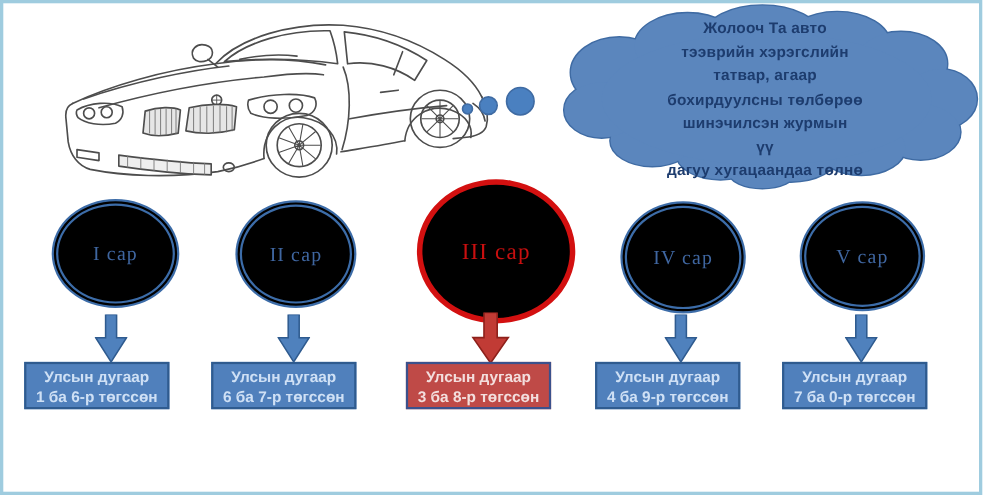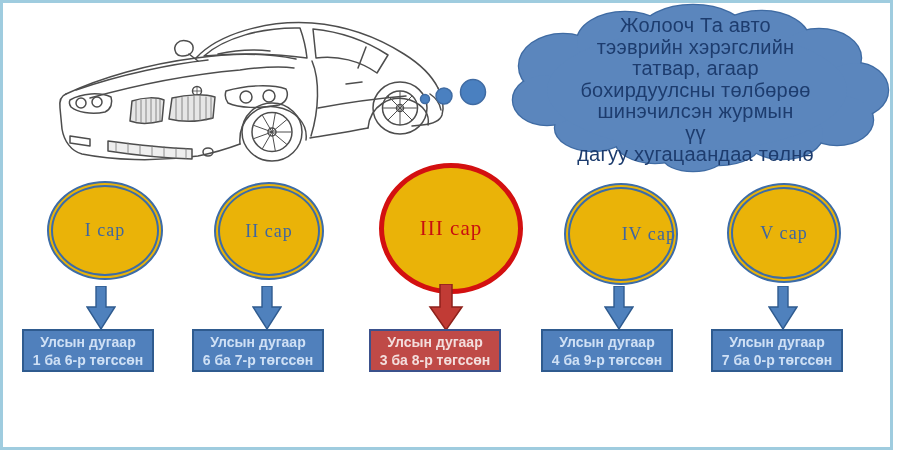--- a/index.html
+++ b/index.html
@@ -14,43 +14,43 @@
   
   #car{position:absolute;left:50px;top:8px;}
   #car path,#car ellipse,#car circle,#car line{vector-effect:non-scaling-stroke;}
   
   #dots{position:absolute;left:415px;top:75px;}
   
   #cloud{position:absolute;left:497px;top:2px;width:397px;height:172px;}
   #cloud svg{position:absolute;left:0;top:0;}
   #cloud .cloud-text{
     position:absolute;left:28px;right:28px;top:13px;text-align:center;
-    font-size:20px;font-weight:400;line-height:21.5px;color:#1d3c6e;
+    font-size:14px;font-weight:700;line-height:21.5px;color:#1d3c6e;
     letter-spacing:.2px;
   }
   #cloud .cloud-text span{display:block;}
   
   .circle{
-    position:absolute;border-radius:50%;border:2px solid #3c6ca8;background:#eab308;
+    position:absolute;border-radius:50%;border:2px solid #3c6ca8;background:#000000;
     display:flex;align-items:center;justify-content:center;
   }
   .circle::before{
     content:"";position:absolute;inset:2px;border:2px solid #3c6ca8;border-radius:50%;
   }
   .circle .lbl{
     font-family:"Liberation Serif",serif;font-size:18px;color:#3f66a0;
     letter-spacing:1px;
   }
   .circle.red{border:5px solid #d31010;text-align:center;}
   .circle.red::before{display:none;}
   .circle.red .lbl{color:#c80f0f;font-size:21px;}
   #c1{left:47px;top:181px;width:112px;height:95px;}
   #c2{left:214px;top:182px;width:106px;height:94px;}
   #c3{left:379px;top:163px;width:134px;height:121px;}
-  #c4{left:564px;top:183px;width:110px;height:98px;justify-content:flex-end;}
+  #c4{left:564px;top:183px;width:110px;height:98px;}
   #c5{left:727px;top:183px;width:110px;height:96px;}
   
   .arrow{position:absolute;top:286px;}
   #a1{left:86px;} #a2{left:252px;} #a3{left:428px;top:284px;} #a4{left:604px;} #a5{left:768px;}
   
   .pbox{
     position:absolute;top:329px;width:132px;height:43px;box-sizing:border-box;
     background:#5080bc;border:2px solid #2f5b8f;color:#cfe0f5;
     display:flex;flex-direction:column;align-items:center;justify-content:center;
     font-size:14px;font-weight:700;line-height:18px;text-align:center;

